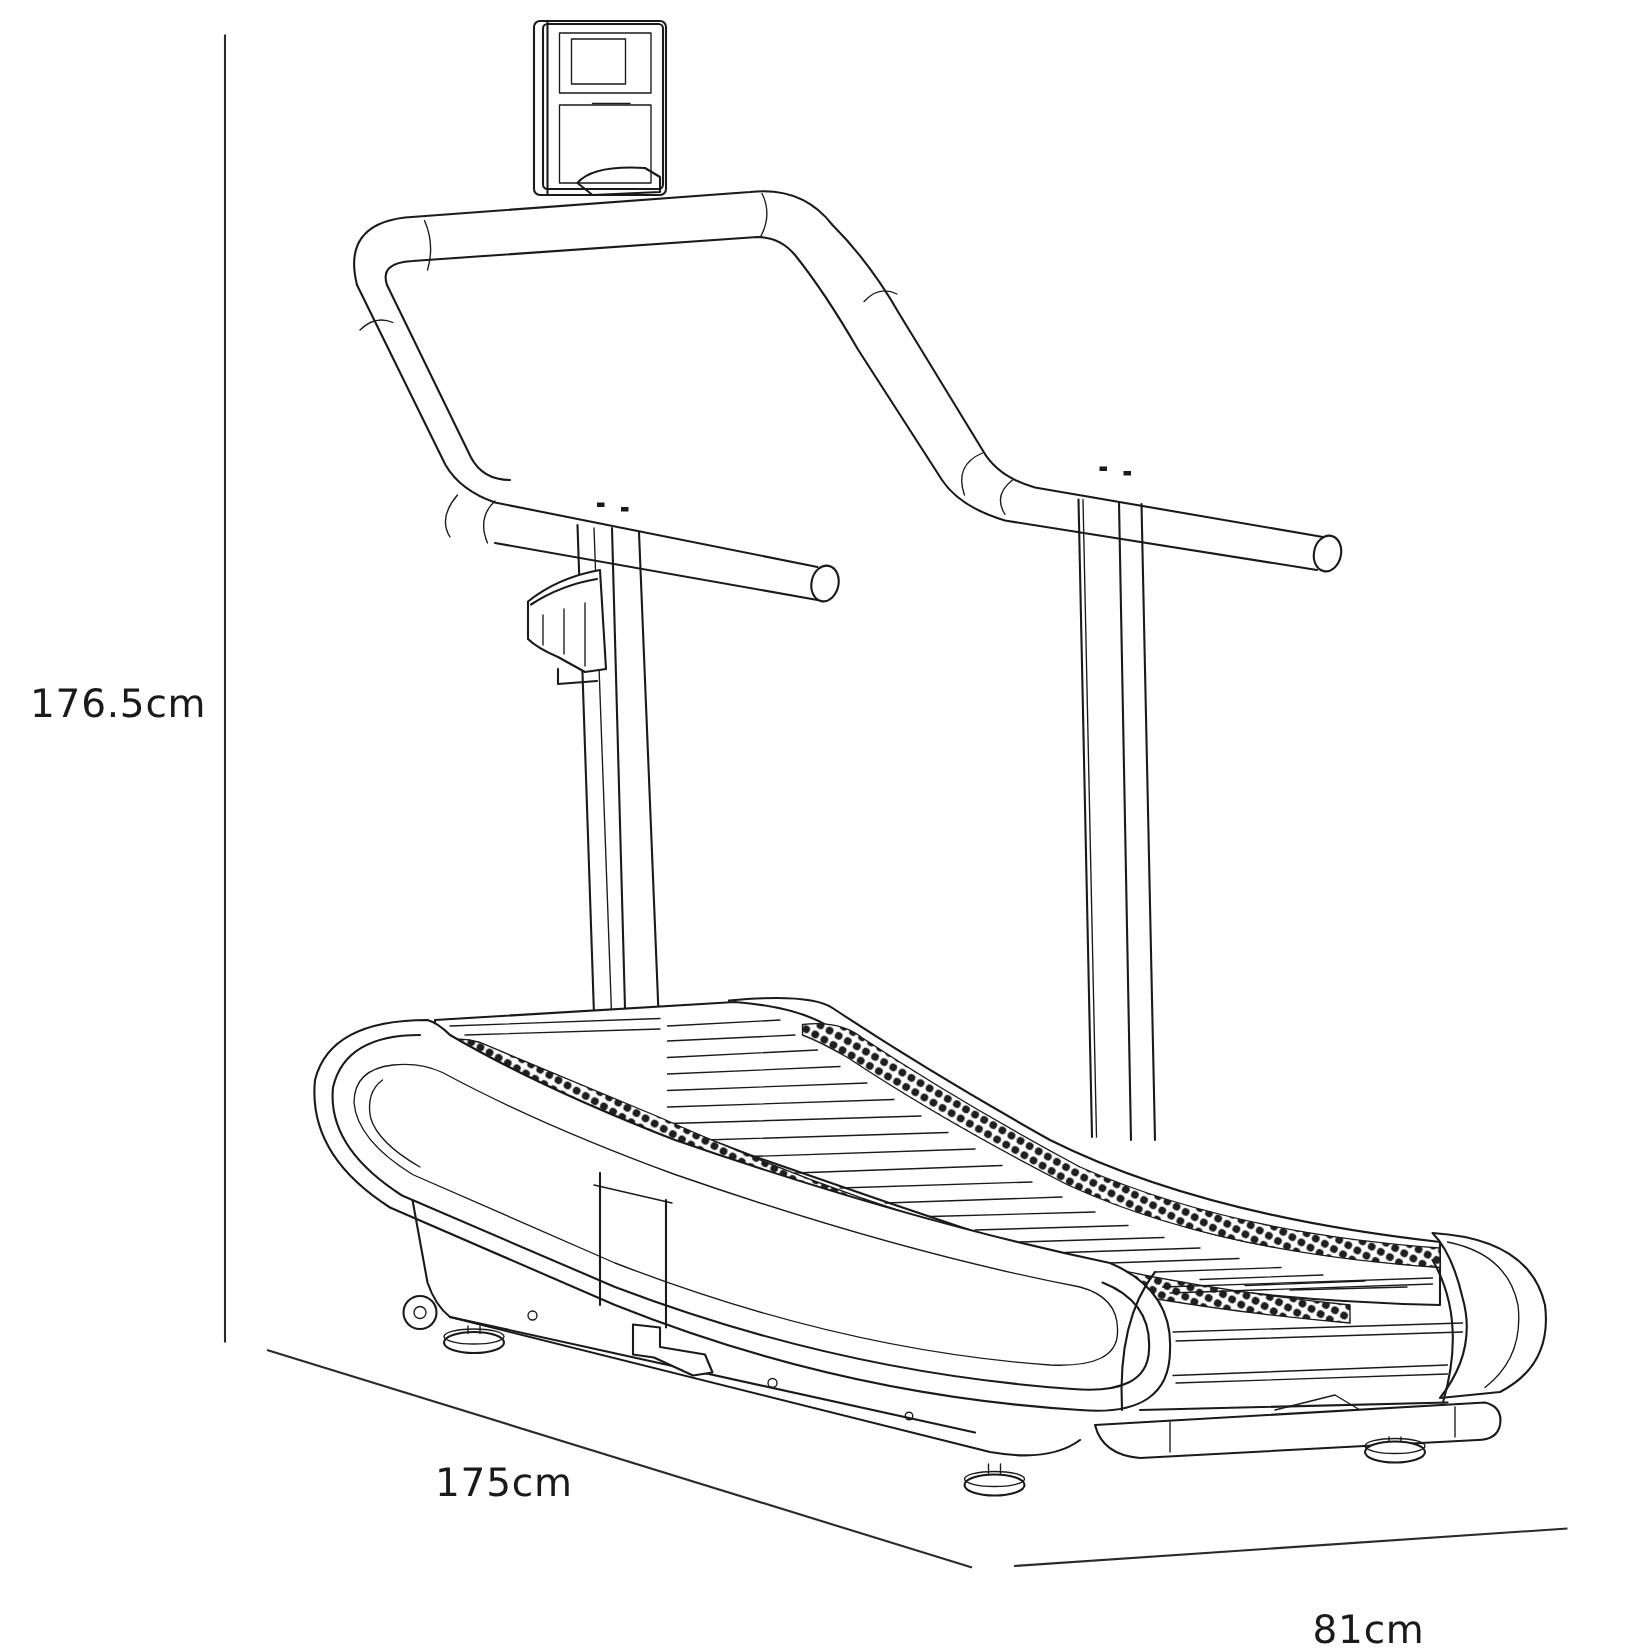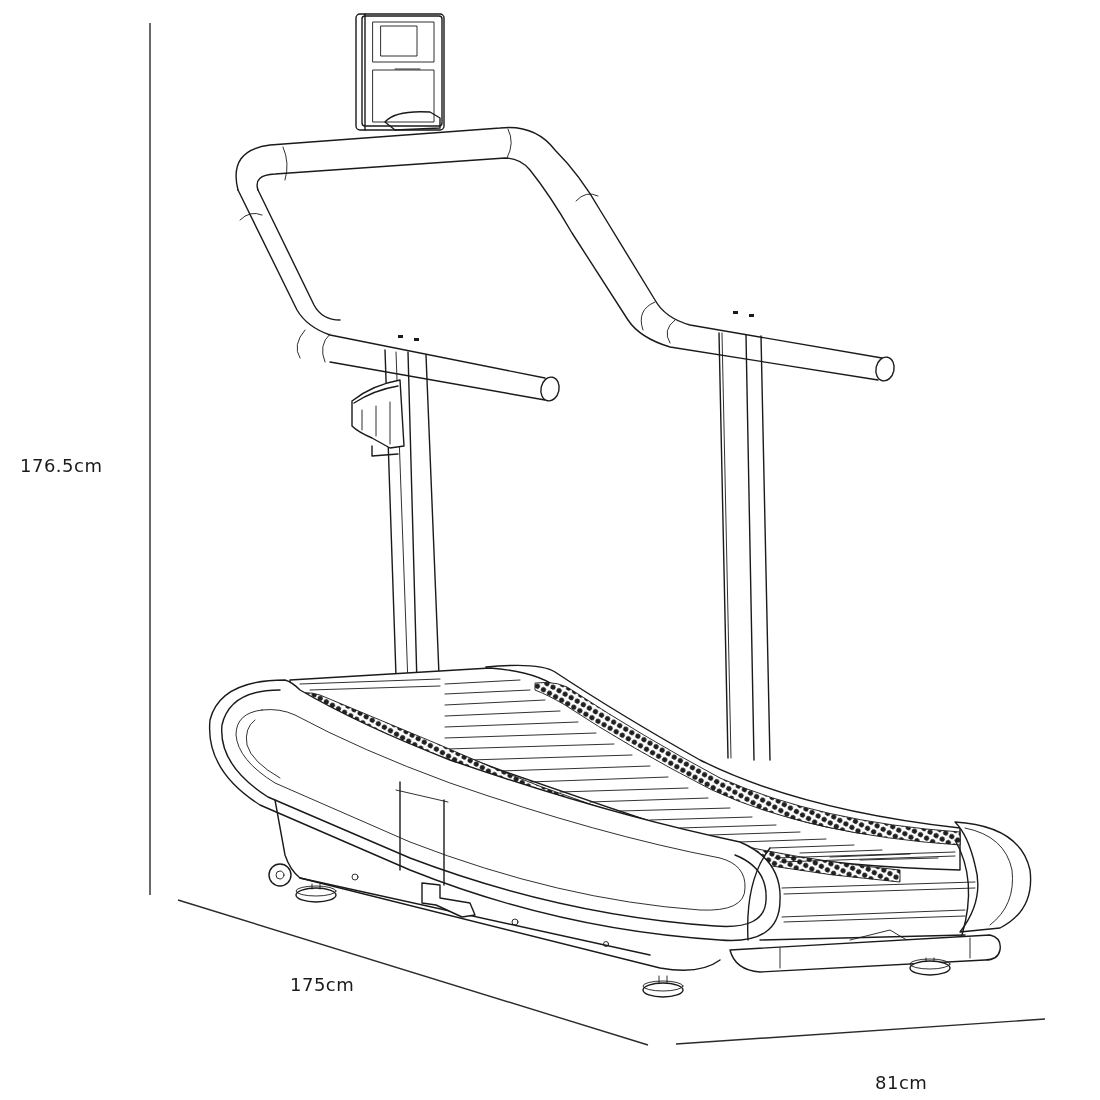--- a/index.html
+++ b/index.html
@@ -1,18 +1,18 @@
 <!DOCTYPE html>
 <html><head>
   <meta charset="utf-8">
   <style>
     html, body { margin: 0; padding: 0; background: #ffffff; }
     body { width: 1100px; height: 1100px; position: relative; overflow: hidden; font-family: "DejaVu Sans", sans-serif; }
     #canvas { position: absolute; left: 0; top: 0; width: 1100px; height: 1100px; }
-    .dim-label { position: absolute; font-family: "DejaVu Sans", sans-serif; font-size: 18px; color: #1a1a1a; letter-spacing: 0.5px; white-space: nowrap; }
+    .dim-label { position: absolute; font-family: "DejaVu Sans", sans-serif; font-size: 26px; color: #1a1a1a; letter-spacing: 0.5px; white-space: nowrap; }
     .ln { fill: none; stroke: #1a1a1a; stroke-width: 1.4; stroke-linejoin: round; stroke-linecap: round; }
     .ln-thin { fill: none; stroke: #1a1a1a; stroke-width: 0.9; stroke-linejoin: round; stroke-linecap: round; }
     .fill-w { fill: #ffffff; stroke: #1a1a1a; stroke-width: 1.4; stroke-linejoin: round; }
     .dimline { stroke: #2a2a2a; stroke-width: 1.4; fill: none; }
   </style>
 </head>
 <body>
 
 <svg id="canvas" viewBox="0 0 1100 1100" xmlns="http://www.w3.org/2000/svg">
   <defs>

